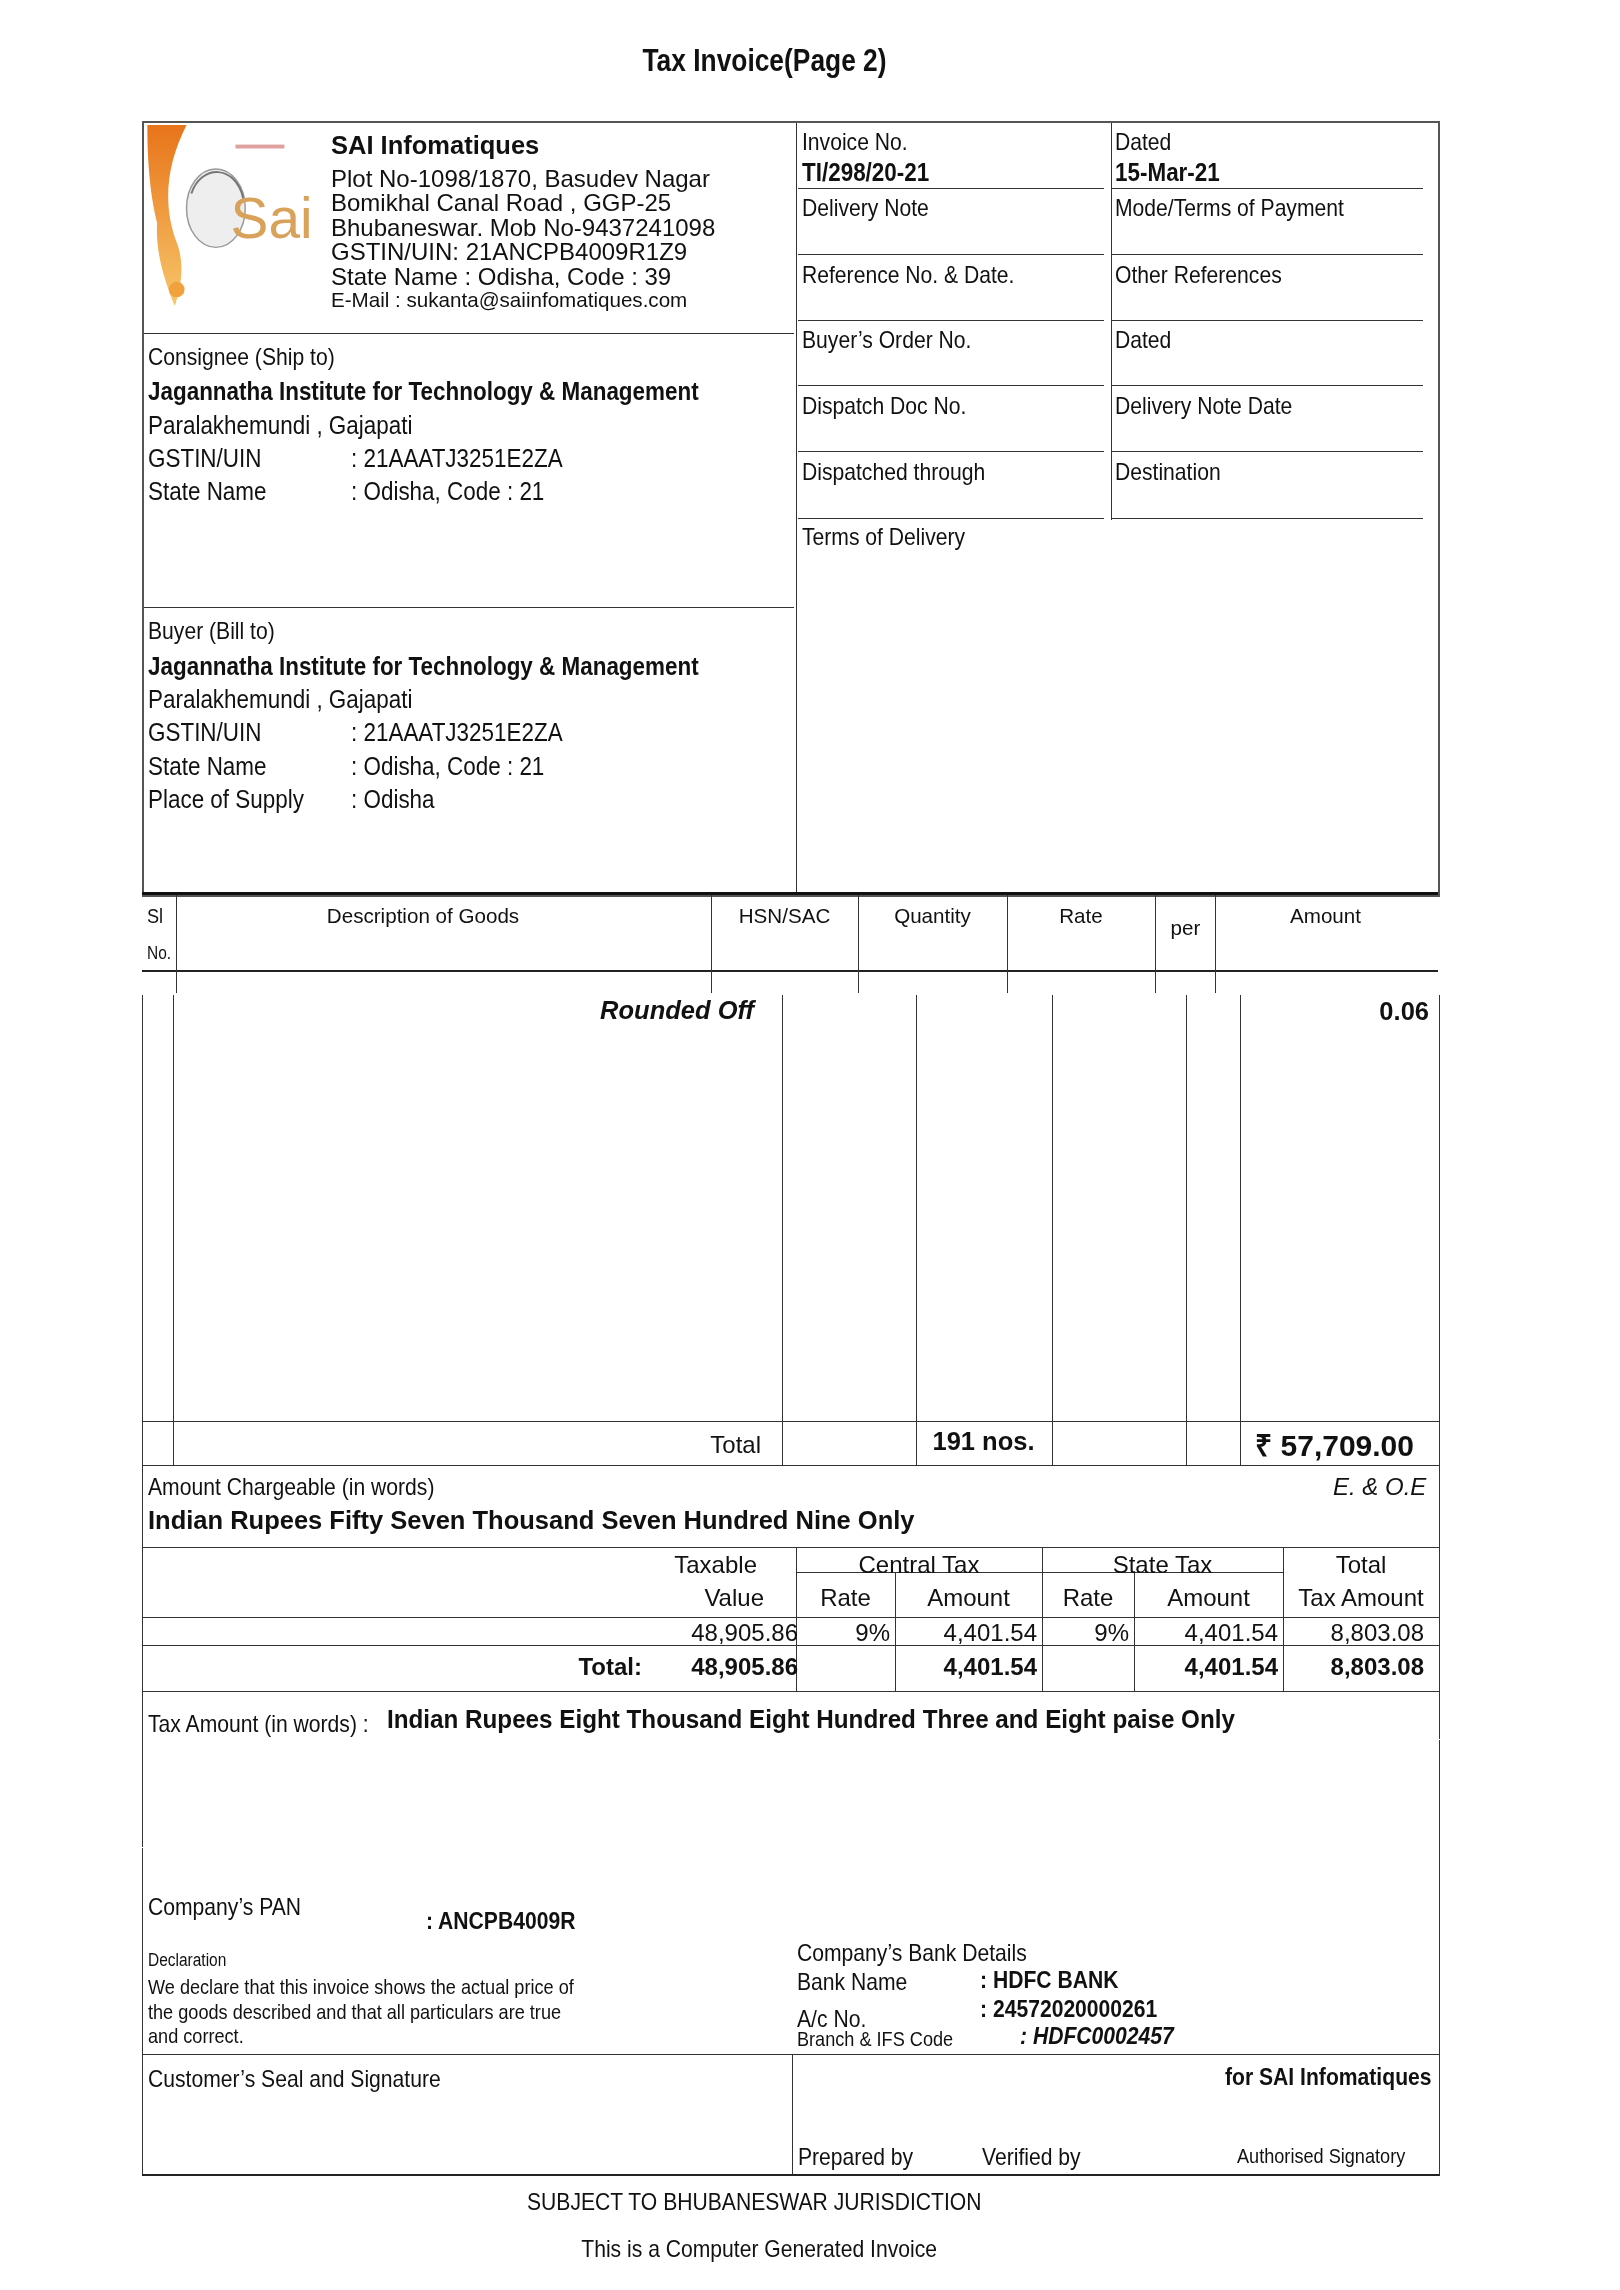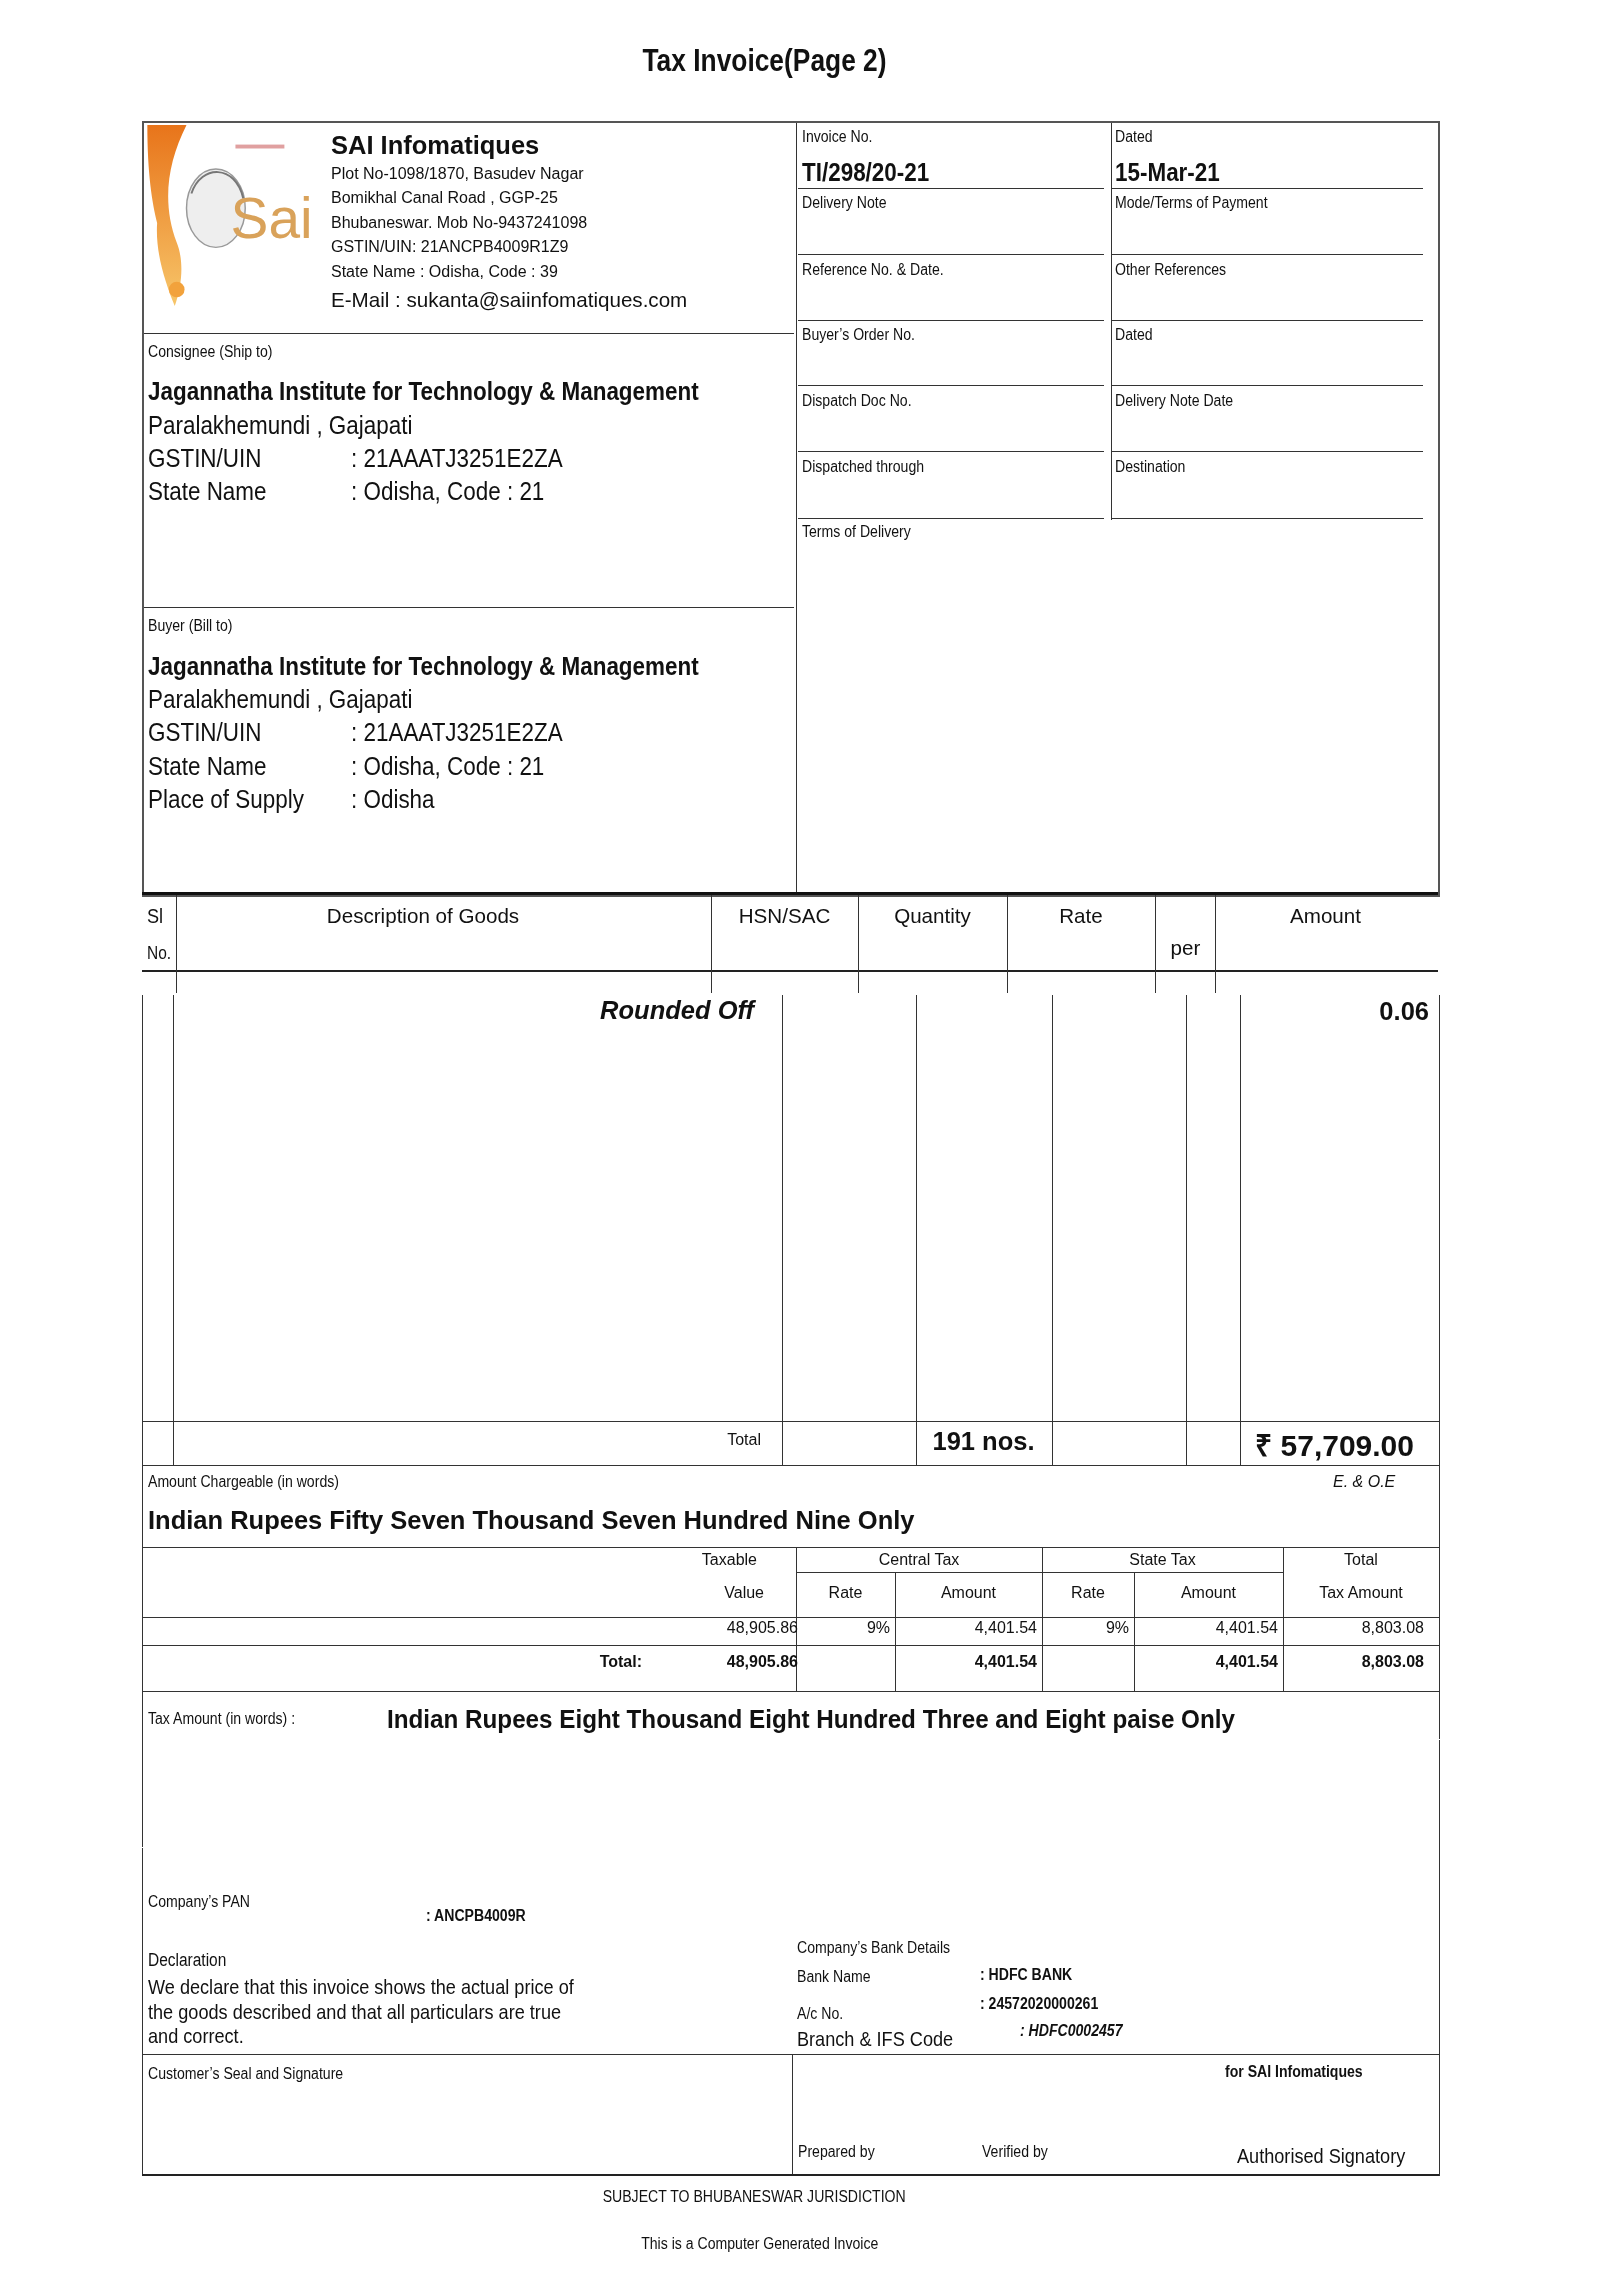--- a/index.html
+++ b/index.html
@@ -6,21 +6,21 @@
   body { width:1620px; height:2291px; position:relative; font-family:"Liberation Sans", sans-serif; color:#111; overflow:hidden; }
   .abs { position:absolute; }
   .title { left:0; width:1529px; top:43px; text-align:center; font-size:31px; font-weight:bold; transform:scaleX(0.85); transform-origin:center; }
   .box { border:2px solid #555; }
   .hl { position:absolute; height:0; border-top:1.5px solid #333; }
   .vl { position:absolute; width:0; border-left:1.5px solid #333; }
   .t { position:absolute; white-space:nowrap; }
   .cond { display:inline-block; transform:scaleX(0.88); transform-origin:left center; }
   .b { font-weight:bold; }
   .i { font-style:italic; }
-  .f22 { font-size:16px; }
+  .f22 { font-size:24px; }
   .f20 { font-size:20.6px; }
   .f26 { font-size:25.5px; }
   .right { text-align:right; }
   .center { text-align:center; }
 </style>
 </head>
 <body>
 
 <div class="abs title">Tax Invoice(Page  2)</div>
 
@@ -113,21 +113,21 @@
 <div class="vl" style="left:1155px; top:895px; height:98px;"></div>
 <div class="vl" style="left:1215px; top:895px; height:98px;"></div>
 <div class="vl" style="left:176px; top:970px; height:22.5px;"></div>
 
 <div class="t f20" style="left:147px; top:904px;"><span class="cond">Sl</span></div>
 <div class="t f20" style="left:147px; top:943px; font-size:17.6px;"><span class="cond">No.</span></div>
 <div class="t f20 center" style="left:176px; width:494px; top:904px;">Description of Goods</div>
 <div class="t f20 center" style="left:711px; width:147px; top:904px;">HSN/SAC</div>
 <div class="t f20 center" style="left:858px; width:149px; top:904px;">Quantity</div>
 <div class="t f20 center" style="left:1007px; width:148px; top:904px;">Rate</div>
-<div class="t f20 center" style="left:1155px; width:61px; top:936px;">per</div>
+<div class="t f20 center" style="left:1155px; width:61px; top:916px;">per</div>
 <div class="t f20 center" style="left:1215px; width:221px; top:904px;">Amount</div>
 
 <div class="vl" style="left:142px; top:995px; height:470px;"></div>
 <div class="vl" style="left:1439px; top:995px; height:470px;"></div>
 <div class="vl" style="left:173px; top:995px; height:470px;"></div>
 <div class="vl" style="left:782px; top:995px; height:470px;"></div>
 <div class="vl" style="left:916px; top:995px; height:470px;"></div>
 <div class="vl" style="left:1052px; top:995px; height:470px;"></div>
 <div class="vl" style="left:1186px; top:995px; height:470px;"></div>
 <div class="vl" style="left:1240px; top:995px; height:470px;"></div>

